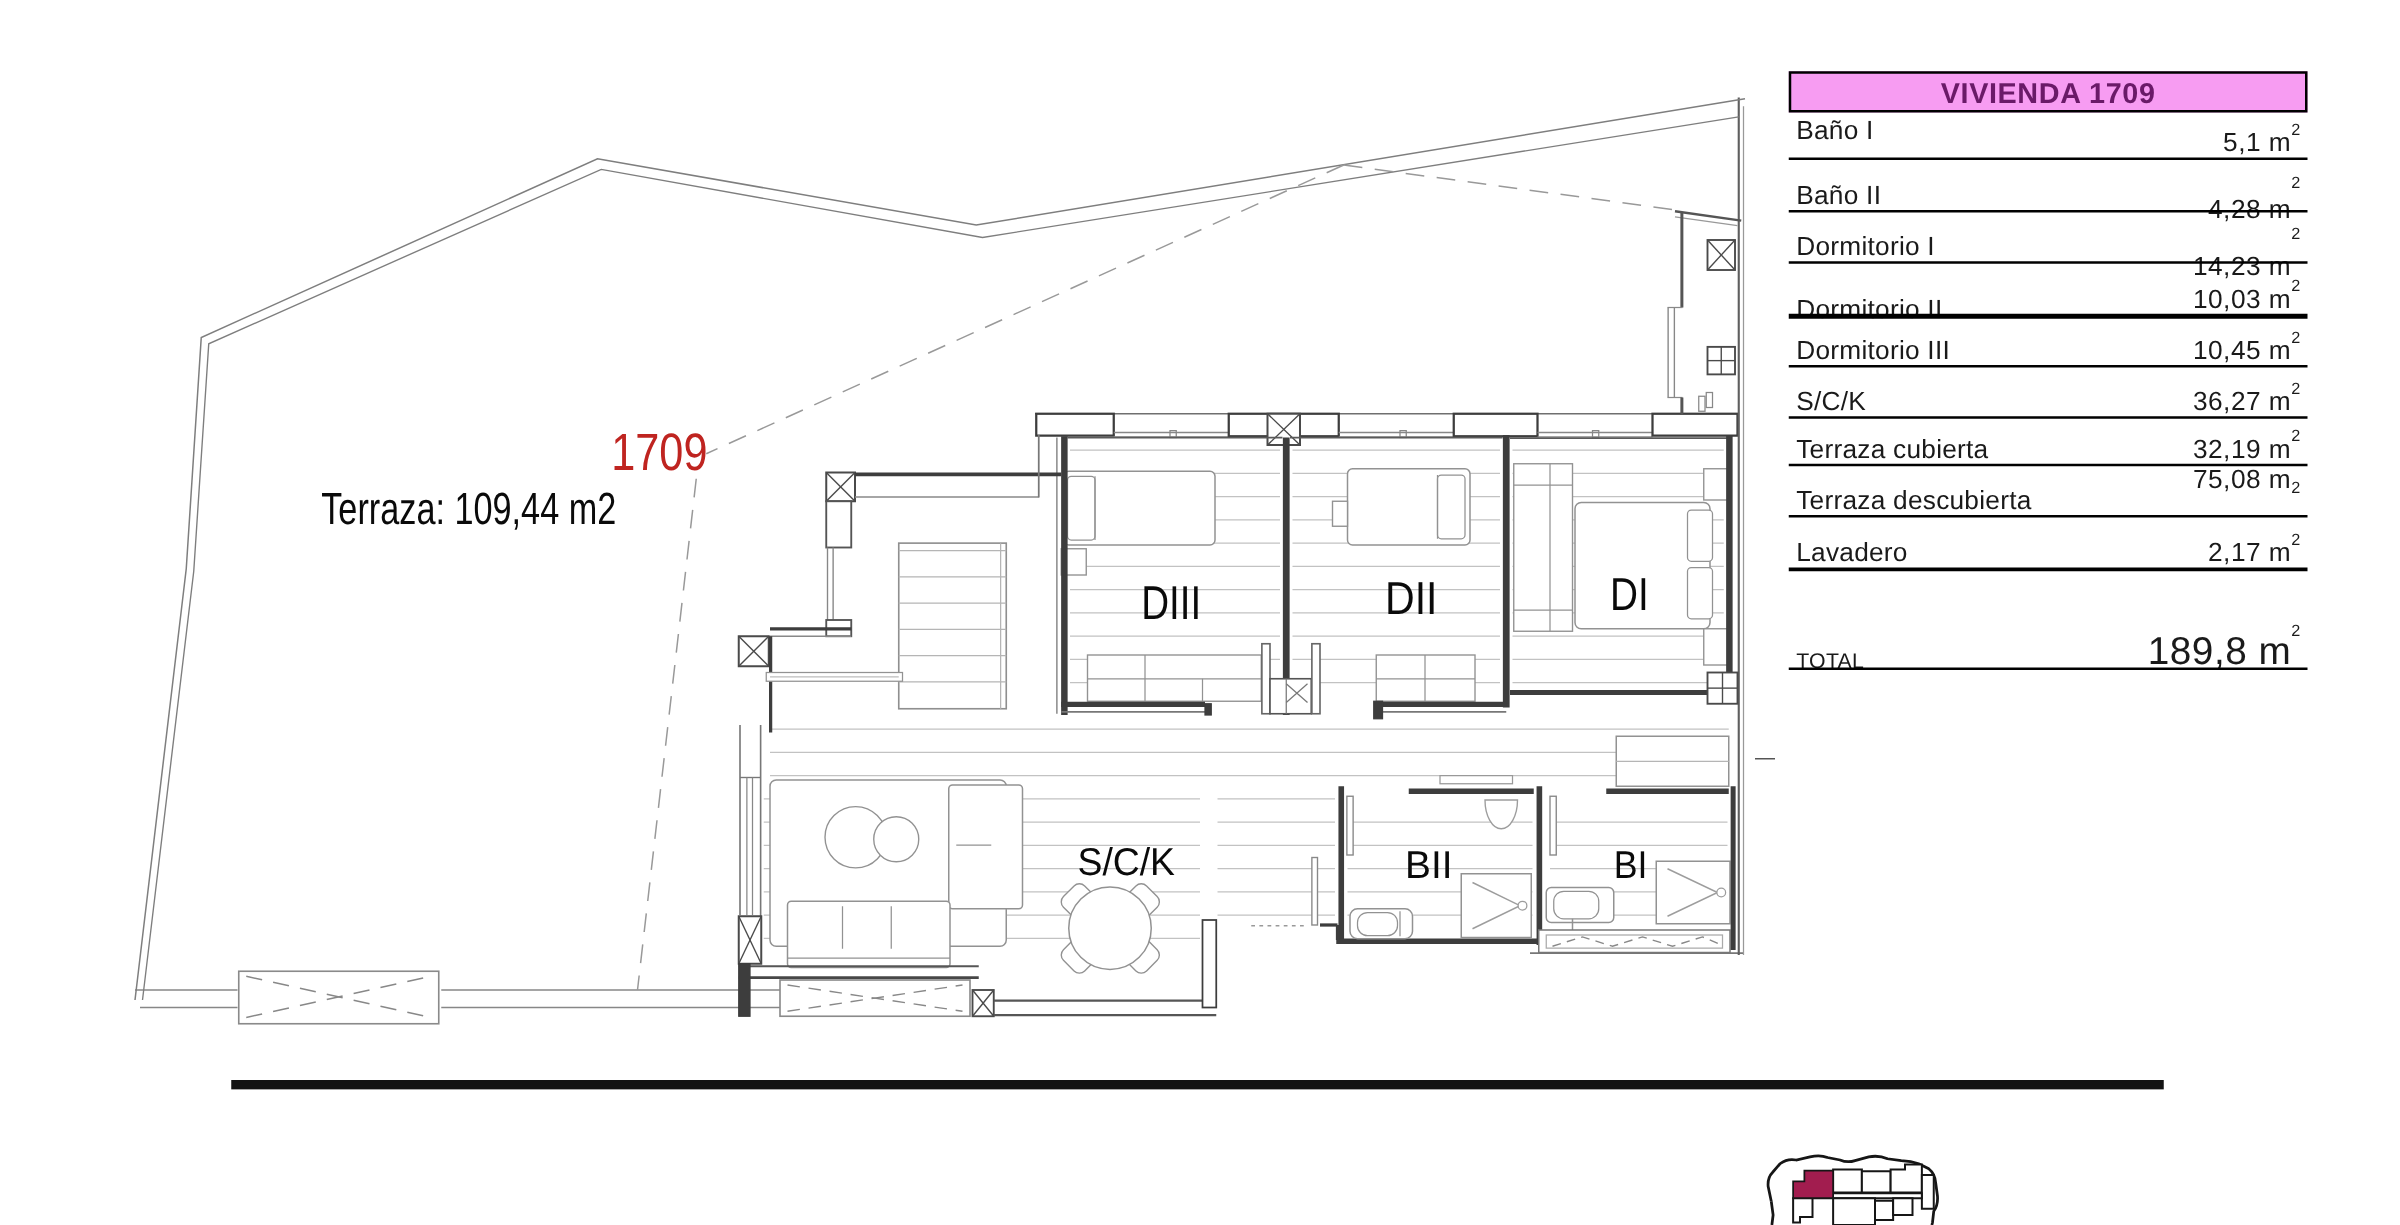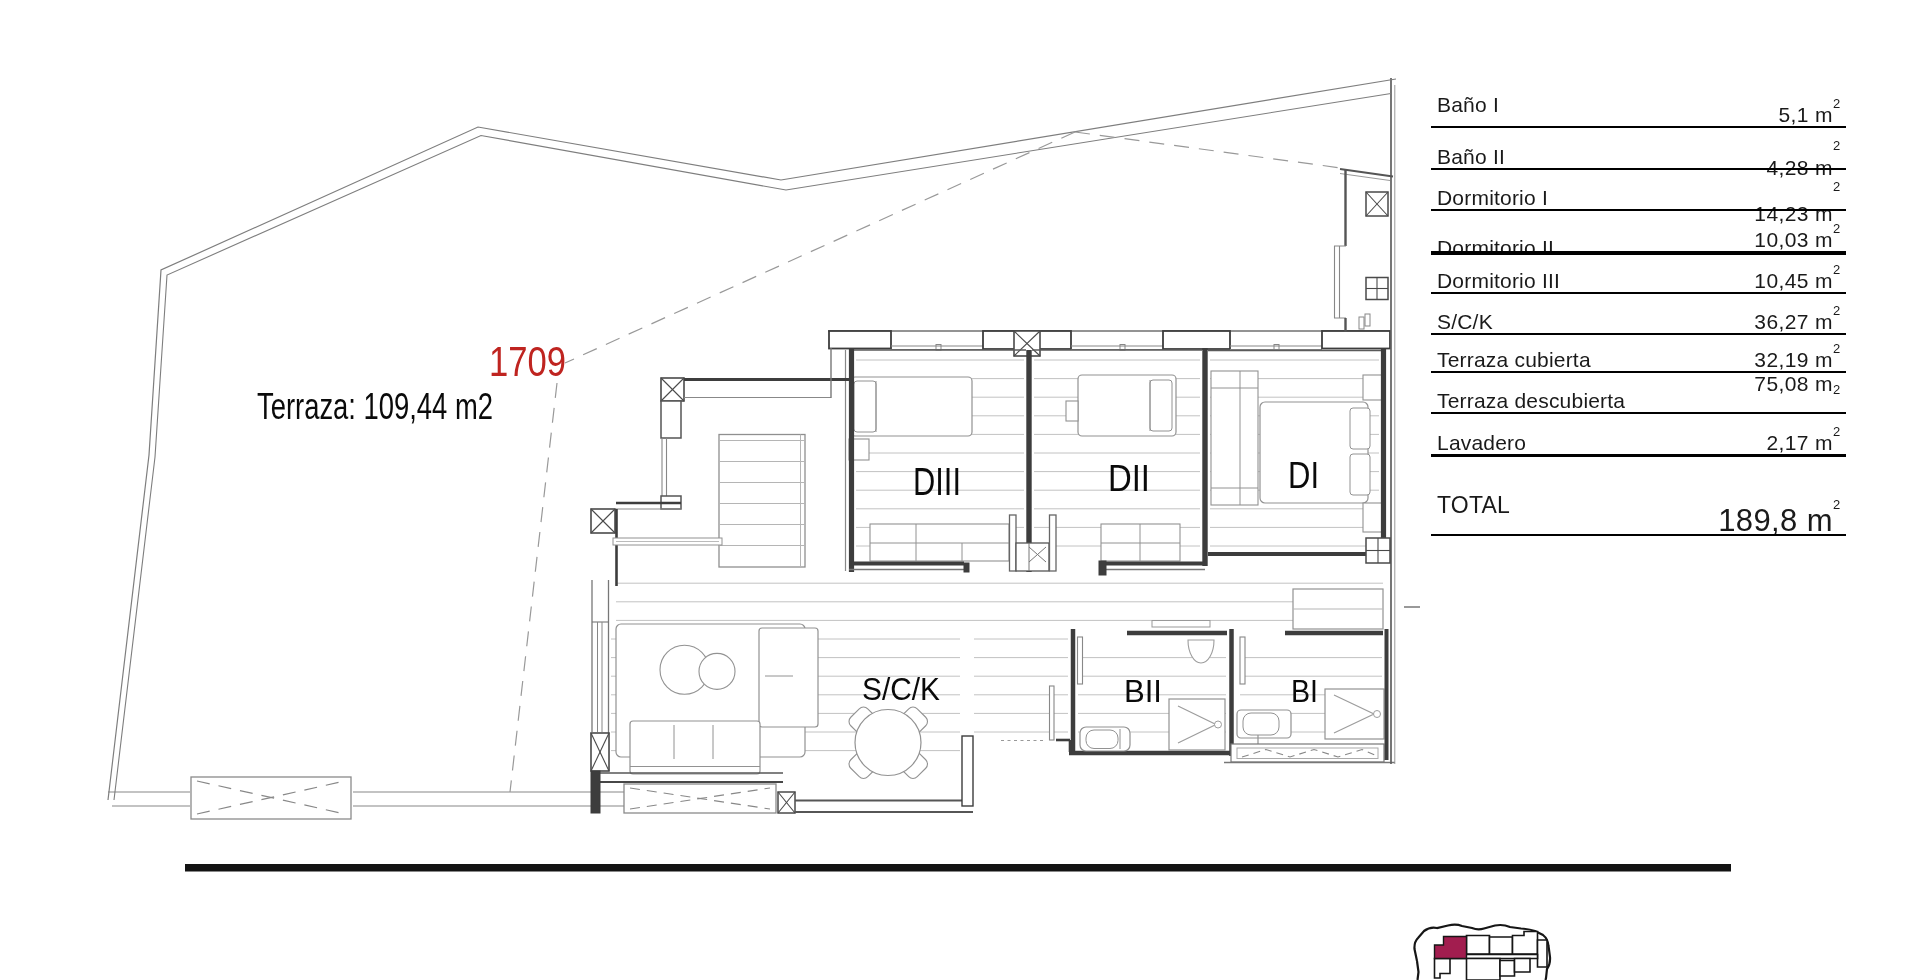--- a/index.html
+++ b/index.html
@@ -468,20 +468,21 @@
 <path d="M 1450 954.5 L 1537.5 954.5 L 1537.5 958.5 L 1450 958.5 Z"></path>
 <path d="M 1434.5 958.5 L 1450 958.5 L 1450 973.5 L 1440 973.5 L 1440 978 L 1434.5 978 Z"></path>
 <path d="M 1466.5 958.5 L 1500 958.5 L 1500 980 L 1466.5 980 Z"></path>
 <path d="M 1500 960.5 L 1514.5 960.5 L 1514.5 976 L 1500 976 Z"></path>
 <path d="M 1514.5 958.5 L 1530 958.5 L 1530 972 L 1514.5 972 Z"></path>
 </g>
 
 <path d="M 1443.5 936.5 L 1466.5 936.5 L 1466.5 958.5 L 1434.5 958.5 L 1434.5 945 L 1443.5 945 Z" fill="#a21d4f" stroke="#161616" stroke-width="1.4"></path>
 </svg>
 
+<div class="th">VIVIENDA 1709</div>
 
 <div class="lab" style="top:93px">Baño I</div>
 <div class="val" style="top:103px">5,1&nbsp;m</div>
 <div class="sup" style="top:96px">2</div>
 <div class="hl" style="top:126px;height:2px"></div>
 
 <div class="lab" style="top:144.5px">Baño II</div>
 <div class="val" style="top:156px">4,28&nbsp;m</div>
 <div class="sup" style="top:137.5px">2</div>
 <div class="hl" style="top:167.5px;height:2px"></div>
@@ -514,17 +515,17 @@
 <div class="lab" style="top:389px">Terraza descubierta</div>
 <div class="val" style="top:372px">75,08&nbsp;m</div>
 <div class="sup" style="top:382px">2</div>
 <div class="hl" style="top:412px;height:2px"></div>
 
 <div class="lab" style="top:430.5px">Lavadero</div>
 <div class="val" style="top:430.5px">2,17&nbsp;m</div>
 <div class="sup" style="top:423.5px">2</div>
 <div class="hl" style="top:453.5px;height:3.5px"></div>
 
-<div class="lab" style="top:492px;font-size:23px">TOTAL</div>
+<div class="lab" style="top:519px;font-size:17px">TOTAL</div>
 <div class="val" style="top:503px;font-size:31px">189,8&nbsp;m</div>
 <div class="sup" style="top:496.5px">2</div>
 <div class="hl" style="top:533.5px;height:2px"></div>
 </div>
 
 </body></html>

